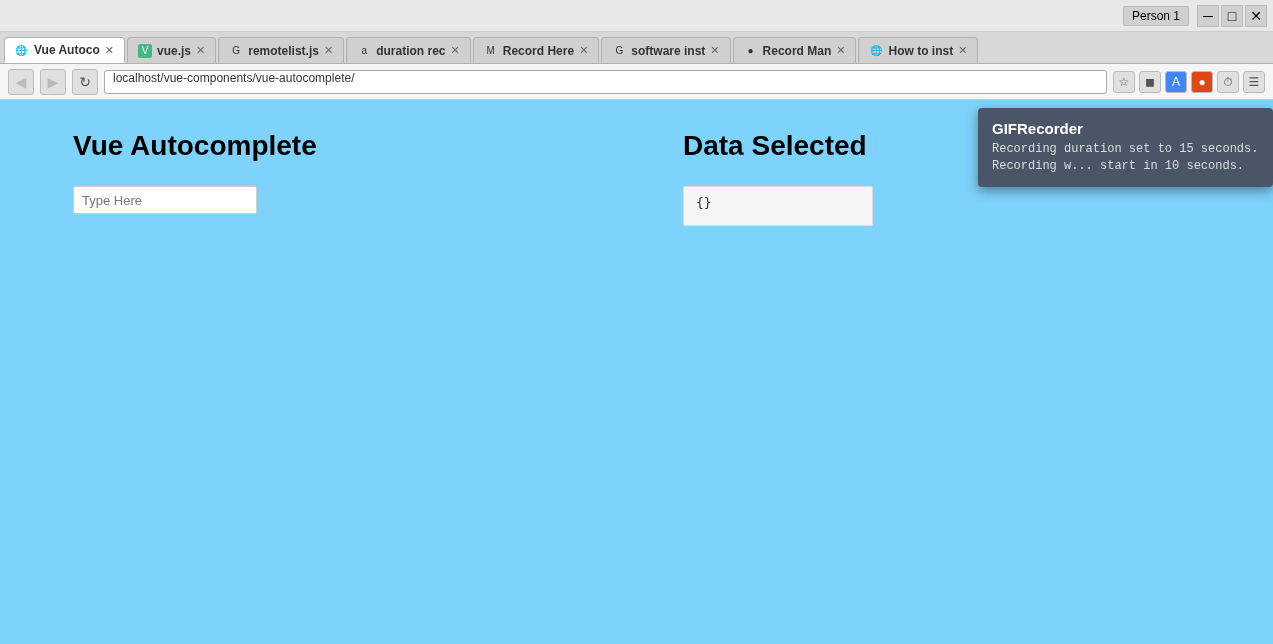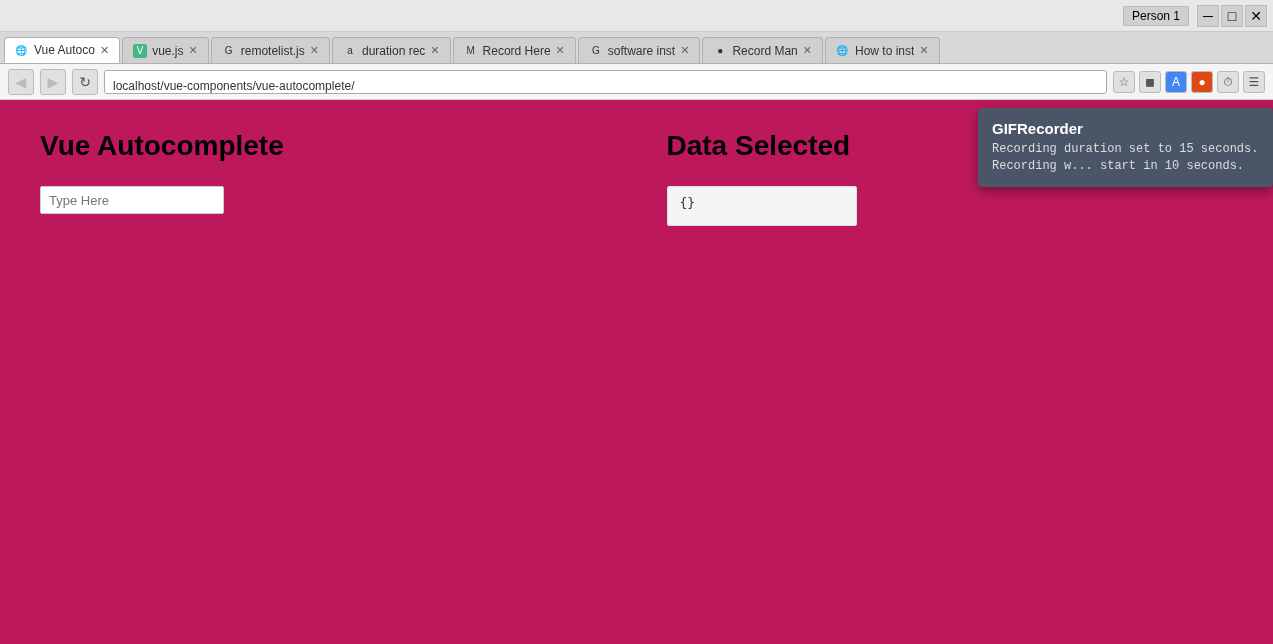--- a/index.html
+++ b/index.html
@@ -12,32 +12,32 @@
     .title-bar { height: 32px; background: #e8e8e8; display: flex; align-items: center; justify-content: flex-end; padding: 8px 6px; border-bottom: 1px solid #ccc; }
     .title-bar-user { font-size: 12px; background: #d0d0d0; padding: 2px 8px; border: 1px solid #bbb; border-radius: 2px; margin-right: 6px; }
     .title-bar-btn { width: 22px; height: 22px; display: flex; align-items: center; justify-content: center; font-size: 14px; background: #d0d0d0; border: 1px solid #bbb; cursor: pointer; margin-left: 2px; }
 
     
     .tab-bar { height: 32px; background: #d8d8d8; display: flex; align-items: flex-end; padding: 0 4px; border-bottom: 1px solid #b0b0b0; }
     .tab { display: flex; align-items: center; padding: 0 10px; height: 26px; font-size: 12px; border: 1px solid #b0b0b0; border-bottom: none; border-radius: 4px 4px 0 0; cursor: pointer; max-width: 150px; background: #d0d0d0; color: #333; margin-right: 2px; white-space: nowrap; overflow: hidden; text-overflow: ellipsis; }
     .tab.active { background: #fff; border-bottom: 1px solid #fff; z-index: 1; }
     .tab-icon { width: 14px; height: 14px; margin-right: 5px; flex-shrink: 0; border-radius: 2px; display: inline-flex; align-items: center; justify-content: center; font-size: 10px; }
     .tab-close { margin-left: 5px; font-size: 11px; color: #666; flex-shrink: 0; }
-    .tab-label { overflow: hidden; text-overflow: ellipsis; white-space: nowrap; max-width: 100px; }
+    .tab-label { overflow: hidden; text-overflow: ellipsis; white-space: nowrap; max-width: 100px; font-weight: bold; }
 
     
     .nav-bar { height: 36px; background: #f5f5f5; display: flex; align-items: center; padding: 0 8px; border-bottom: 1px solid #ccc; gap: 6px; }
     .nav-btn { width: 26px; height: 26px; background: #e0e0e0; border: 1px solid #bbb; border-radius: 3px; display: flex; align-items: center; justify-content: center; font-size: 14px; cursor: pointer; color: #555; }
     .nav-btn.disabled { color: #bbb; cursor: default; }
-    .address-bar { flex: 1; height: 24px; border: 1px solid #aaa; border-radius: 3px; background: #fff; padding: 0 8px; font-size: 12px; display: flex; align-items: flex-end; color: #333; }
+    .address-bar { flex: 1; height: 24px; border: 1px solid #aaa; border-radius: 3px; background: #fff; padding: 0 8px; font-size: 12px; display: flex; align-items: flex-start; color: #333; }
     .nav-icons { display: flex; gap: 4px; }
     .nav-icon { width: 22px; height: 22px; background: #e0e0e0; border: 1px solid #bbb; border-radius: 3px; display: flex; align-items: center; justify-content: center; font-size: 12px; cursor: pointer; color: #555; }
 
     
-    .page-content { flex: 1; background: #be185d; display: flex; position: relative; overflow: hidden; }
+    .page-content { flex: 1; background: #7dd3fc; display: flex; position: relative; overflow: hidden; padding-left: 33px; }
     .main-area { flex: 1; padding: 30px 40px; }
 
     
     .page-sections { display: flex; gap: 60px; }
     .section { flex: 1; }
     .section-title { font-size: 28px; font-weight: bold; margin-bottom: 24px; color: #000; }
     .autocomplete-input { width: 184px; height: 28px; border: 1px solid #ccc; border-radius: 2px; padding: 0 8px; font-size: 13px; color: #999; }
     .data-display { width: 190px; min-height: 40px; background: #f5f5f5; border: 1px solid #ddd; border-radius: 2px; padding: 8px 12px; font-size: 13px; color: #333; font-family: monospace; }
 
     

